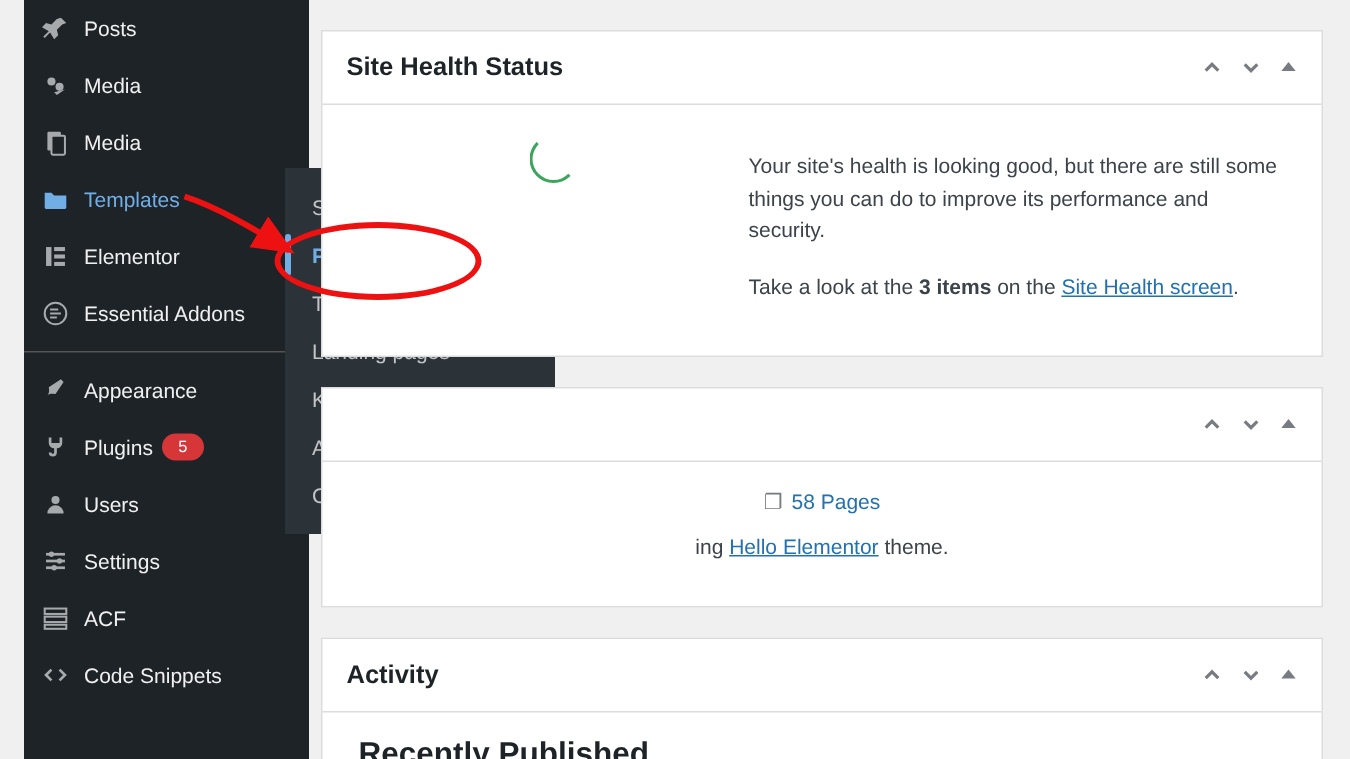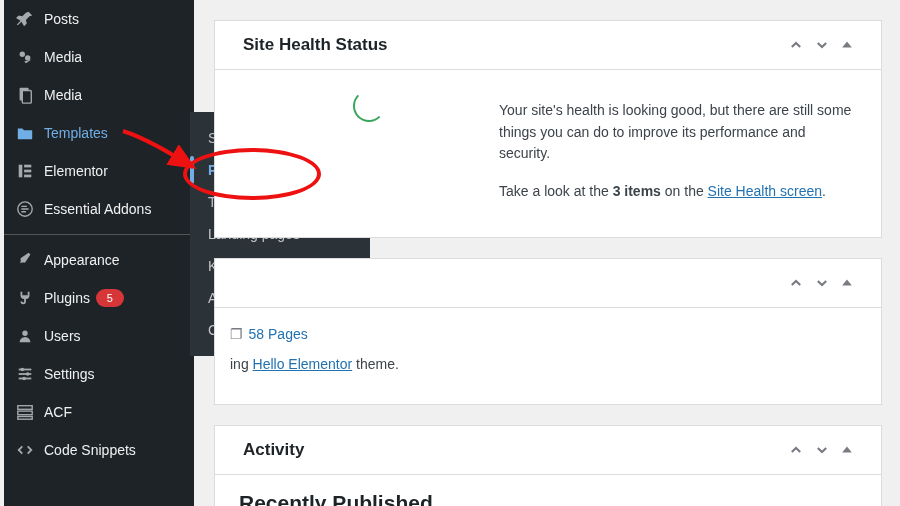--- a/index.html
+++ b/index.html
@@ -1,42 +1,42 @@
 <!DOCTYPE html>
 <html><head>
 <meta charset="utf-8">
 <style>
 html,body{margin:0;padding:0;font-family:-apple-system,"Segoe UI",Helvetica,Arial,sans-serif;font-size:14px;color:#3c434a;background:#f0f0f1}
 #frame{width:900px;height:506px;position:relative;overflow:hidden;background:#f0f0f1}
-#sidebar{position:absolute;left:4px;top:0;bottom:0;width:190px;background:#1d2327;color:#f0f0f1}
+#sidebar{position:absolute;left:16px;top:0;bottom:0;width:190px;background:#1d2327;color:#f0f0f1}
 .sep{height:1px;margin:6px 0;background:#555}
 .menu-item{display:flex;align-items:center;padding:9px 12px 9px 10px;cursor:pointer;color:#f0f0f1}
 .menu-item .icon{width:22px;height:20px;display:flex;align-items:center;justify-content:center;margin-right:8px;color:#a7aaad}
 .menu-item.active{color:#72aee6}
 .menu-item.active .icon{color:#72aee6}
 .badge{display:inline-flex;align-items:center;justify-content:center;min-width:18px;height:18px;margin-left:6px;font-size:11px;border-radius:9px;background:#d63638;color:#fff;padding:0 5px}
 #submenu{position:absolute;left:190px;top:112px;width:180px;background:#2c3338;color:#c3c4c7;padding:10px 0}
 .sub-item{padding:8px 18px;cursor:pointer;color:#c3c4c7}
 .sub-item.sel{position:relative;color:#72aee6;font-weight:600}
 .sub-item.sel::before{content:"";position:absolute;left:0;top:2px;bottom:2px;width:4px;background:#72aee6;border-radius:2px}
 #content{position:absolute;left:190px;top:0;right:0;bottom:0;padding:0 18px 0 24px;overflow:hidden}
 .box{background:#fff;border:1px solid #dcdcde;margin:20px 0 0}
-.box-head{display:flex;align-items:center;justify-content:space-between;border-bottom:1px solid #dcdcde;padding:0 28px;height:48px}
+.box-head{display:flex;align-items:center;justify-content:space-between;border-bottom:1px solid #dcdcde;padding:0 16px;height:48px}
 .box-head h3{margin:0;font-size:17px;font-weight:600;color:#1d2327}
 .handles{display:flex;align-items:center;gap:12px;color:#787c82}
 .handles span{cursor:pointer}
 .box-body{padding:18px 24px}
 .health{display:flex;align-items:flex-start}
 .spinner{width:28px;height:28px;border:2.5px solid #3ba55c;border-top-color:transparent;border-right-color:transparent;border-radius:50%;margin:2px auto}
 .health-left{width:260px;display:flex;justify-content:center}
 .health-right{flex:1}
 .health-right p{margin:12px 0 16px;line-height:1.55}
 a.blue{color:#2271b1;text-decoration:underline;cursor:pointer}
 a.blue.nou{text-decoration:none}
-.glance{padding:18px 15px}
+.glance{text-align:center;padding:18px 15px}
 .glance .pages{color:#2271b1;cursor:pointer;margin-left:6px}
 .glance p{margin-top:14px}
 .activity{padding:16px 24px 0}
 .activity h4{margin:0 0 12px;font-size:21px;font-weight:600;color:#1d2327}
 .arrow-annot{position:absolute;left:115px;top:123px;pointer-events:none}
 .oval{position:absolute;left:183px;top:148px;width:130px;height:44px;border:4px solid #e11;border-radius:50%;pointer-events:none}
 svg{display:block}
 </style>
 </head>
 <body>

